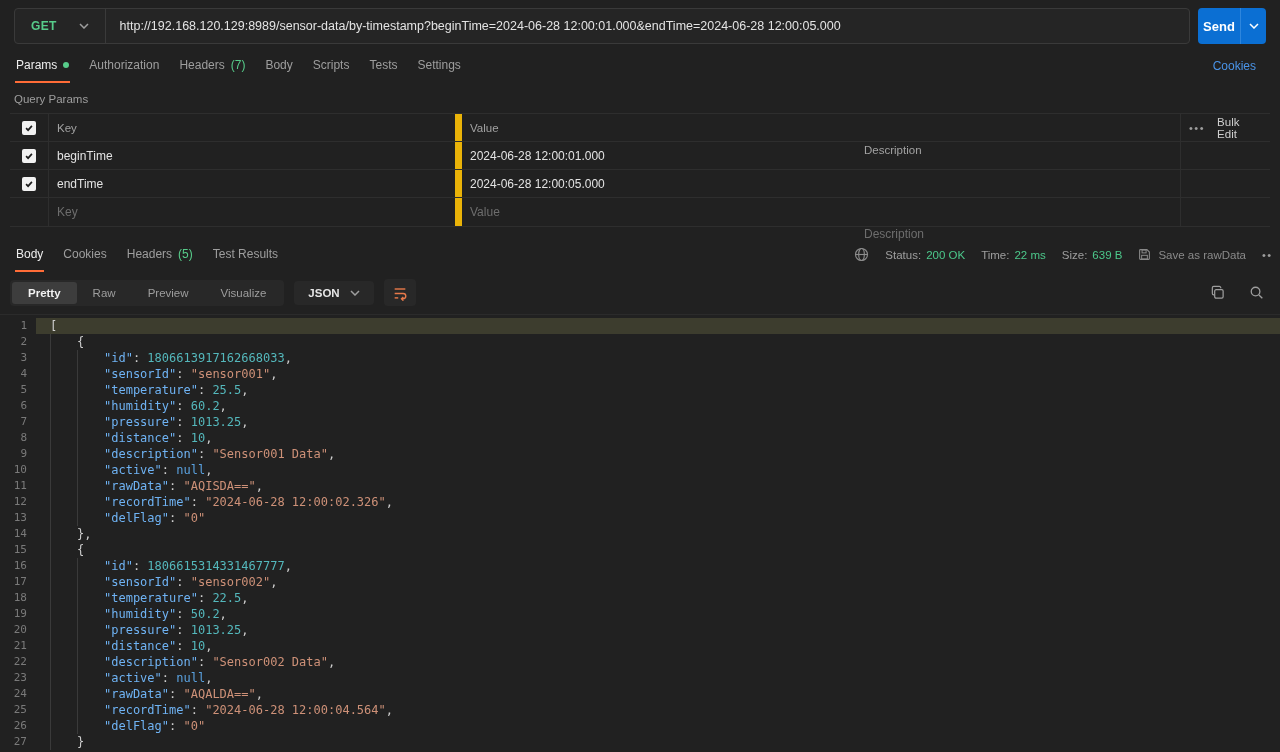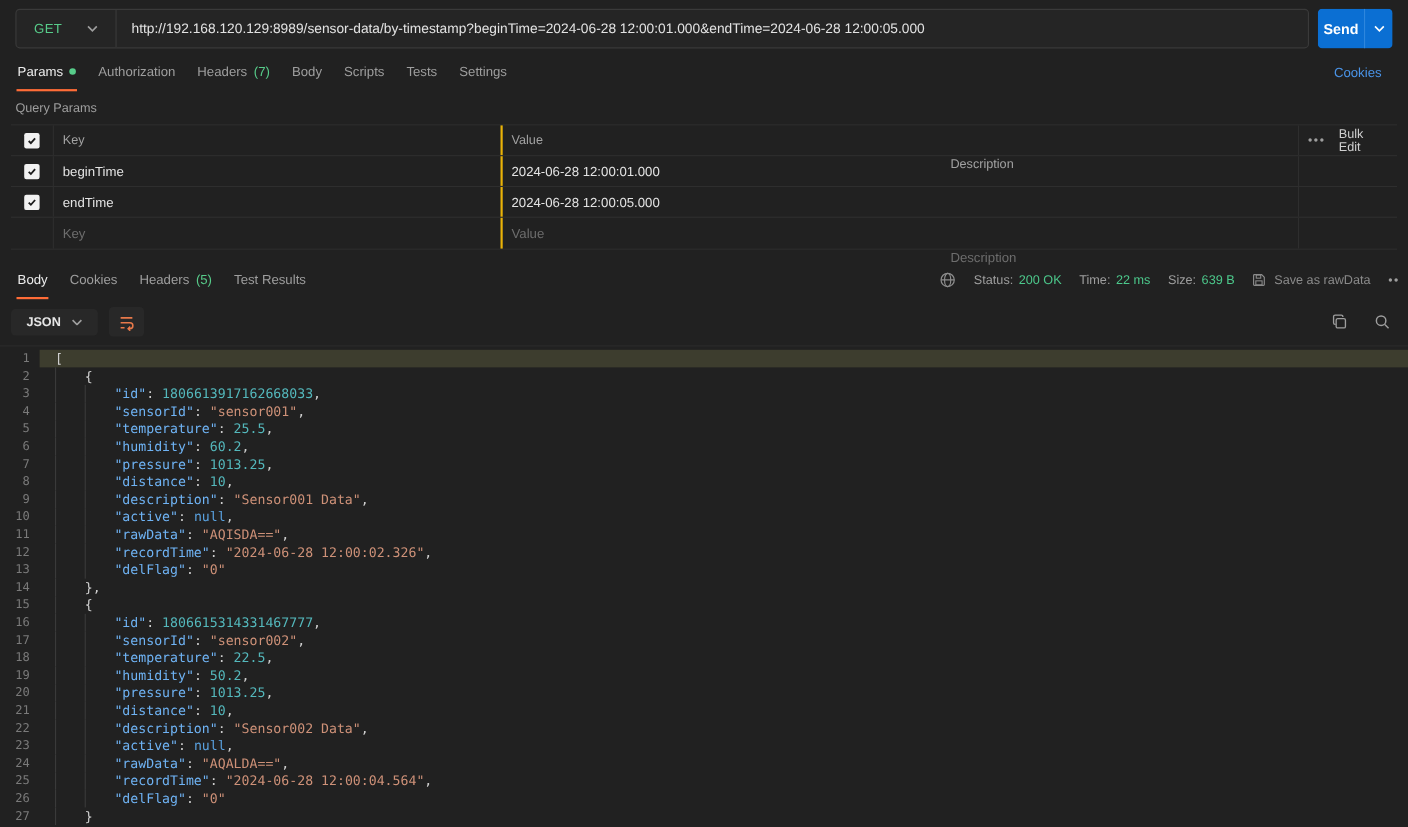--- a/index.html
+++ b/index.html
@@ -9,21 +9,21 @@
     background:#212121; color:#e8e8e8;
     font-family:"Liberation Sans", sans-serif;
     font-size:12px;
   }
   .app { display:flex; flex-direction:column; width:1280px; height:752px; }
 
   
   .url-row { display:flex; gap:8px; margin:8px 14px 0 14px; height:36px; flex-shrink:0; }
   .url-bar { flex:1; display:flex; align-items:stretch; background:#252525; border:1px solid #3a3a3a; border-radius:4px; overflow:hidden; }
   .method { display:flex; align-items:center; gap:22px; padding:0 16px; border-right:1px solid #3a3a3a; cursor:pointer; }
-  .method .m-label { color:#57cc8a; font-weight:normal; font-size:12px; letter-spacing:0.3px; }
+  .method .m-label { color:#57cc8a; font-weight:bold; font-size:12px; letter-spacing:0.3px; }
   .url-input { flex:1; background:transparent; border:none; outline:none; color:#e3e3e3; font-size:12.5px; padding:0 14px; font-family:"Liberation Sans", sans-serif; }
   .send { width:68px; display:flex; border-radius:4px; overflow:hidden; flex-shrink:0; cursor:pointer; }
   .send-main { flex:1; background:#0b6fd3; color:#fff; font-weight:bold; font-size:13px; display:flex; align-items:center; justify-content:center; }
   .send-caret { width:26px; background:#0b6fd3; border-left:1px solid #2e86dd; display:flex; align-items:center; justify-content:center; }
 
   
   .req-tabs { display:flex; align-items:center; margin:4px 14px 0 6px; flex-shrink:0; }
   .tab { padding:10px 10px 11px 10px; font-size:12px; color:#9e9e9e; position:relative; cursor:pointer; display:flex; align-items:center; gap:6px; }
   .tab.active { color:#ededed; }
   .tab.active::after { content:""; position:absolute; left:9px; right:9px; bottom:0; height:2px; background:#ff6c37; }
@@ -31,21 +31,21 @@
   .tab .count { color:#57cc8a; }
   .cookies-link { margin-left:auto; color:#4a94e8; font-size:12px; padding-right:10px; cursor:pointer; }
 
   
   .qp-title { margin:10px 14px 8px 14px; font-size:11.5px; color:#9e9e9e; flex-shrink:0; }
   .params-table { margin:0 10px; border-top:1px solid #2e2e2e; border-bottom:1px solid #2e2e2e; flex-shrink:0; }
   .prow { display:flex; height:28px; border-bottom:1px solid #2e2e2e; }
   .prow:last-child { border-bottom:none; }
   .c-check { width:38px; display:flex; justify-content:center; align-items:center; align-self:stretch; }
   .c-key   { width:407px; padding:0 8px; border-left:1px solid #2e2e2e; align-self:stretch; display:flex; align-items:center; }
-  .c-val   { width:400px; padding:0 8px; border-left:2px solid #eab308; align-self:stretch; display:flex; align-items:center; }
+  .c-val   { width:400px; padding:0 8px; border-left:7px solid #eab308; align-self:stretch; display:flex; align-items:center; }
   .c-desc  { width:325px; padding:0 8px; border-left:1px solid #2e2e2e; align-self:stretch; display:flex; align-items:center;margin-top:36px; }
   .c-act   { flex:1; padding:0 14px 0 8px; border-left:1px solid #2e2e2e; align-self:stretch; display:flex; align-items:center; justify-content:flex-end; gap:12px; }
   .hdr-text { color:#a2a2a2; font-size:11.5px; }
   .cell-text { color:#e3e3e3; font-size:12px; }
   .ph { color:#6d6d6d; font-size:12px; }
   .checkbox { width:14px; height:14px; background:#f2f2f2; border-radius:2px; display:flex; align-items:center; justify-content:center; cursor:pointer; }
   .dots { color:#9e9e9e; letter-spacing:1.5px; font-size:11px; cursor:pointer; }
   .bulk-edit { color:#cfcfcf; font-size:11.5px; cursor:pointer; }
 
   
@@ -263,20 +263,26 @@
               <rect x="4.5" y="9" width="7" height="4.5" fill="none" stroke="#8a8a8a" stroke-width="1.2"></rect>
             </svg>
         </span>
         <span>Save as rawData</span>
       </span>
       <span class="meta-dots">•••</span>
     </div>
   </div>
 
   <div class="toolbar">
+    <div class="view-group" id="view-tabs-container">
+        <div class="view-tab active">Pretty</div>
+        <div class="view-tab">Raw</div>
+        <div class="view-tab">Preview</div>
+        <div class="view-tab">Visualize</div>
+      </div>
     <div class="json-select">
       <span>JSON</span>
       <span class="icon">
         <svg width="10" height="6" viewBox="0 0 10 6">
             <polyline points="1,1 5,5 9,1" fill="none" stroke="#9e9e9e" stroke-width="1.5"></polyline>
           </svg>
       </span>
     </div>
     <div class="wrap-btn">
       <span class="icon">

